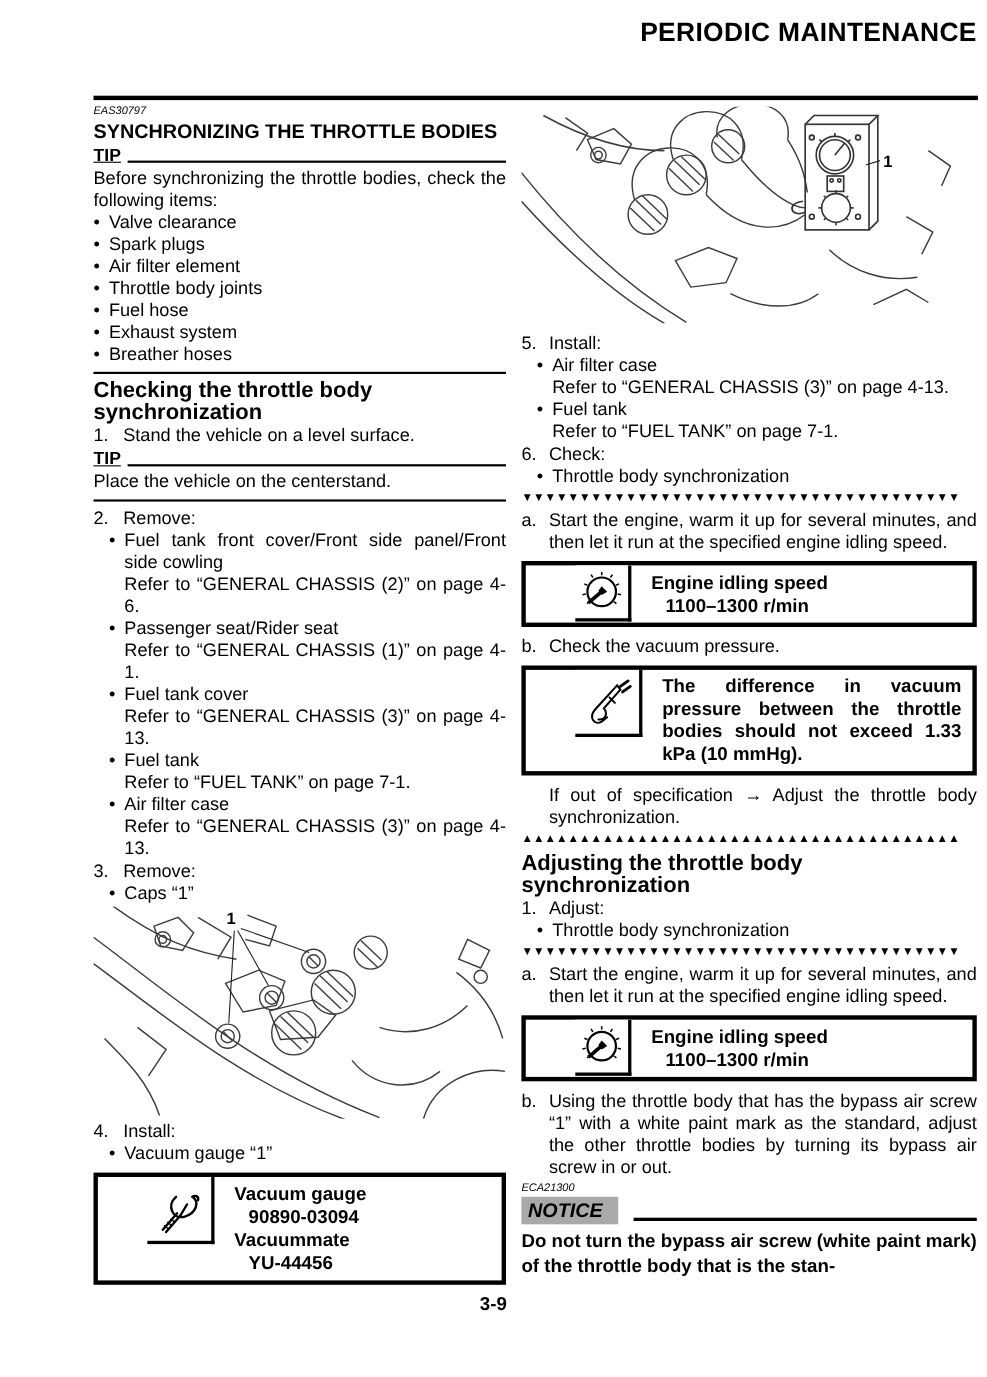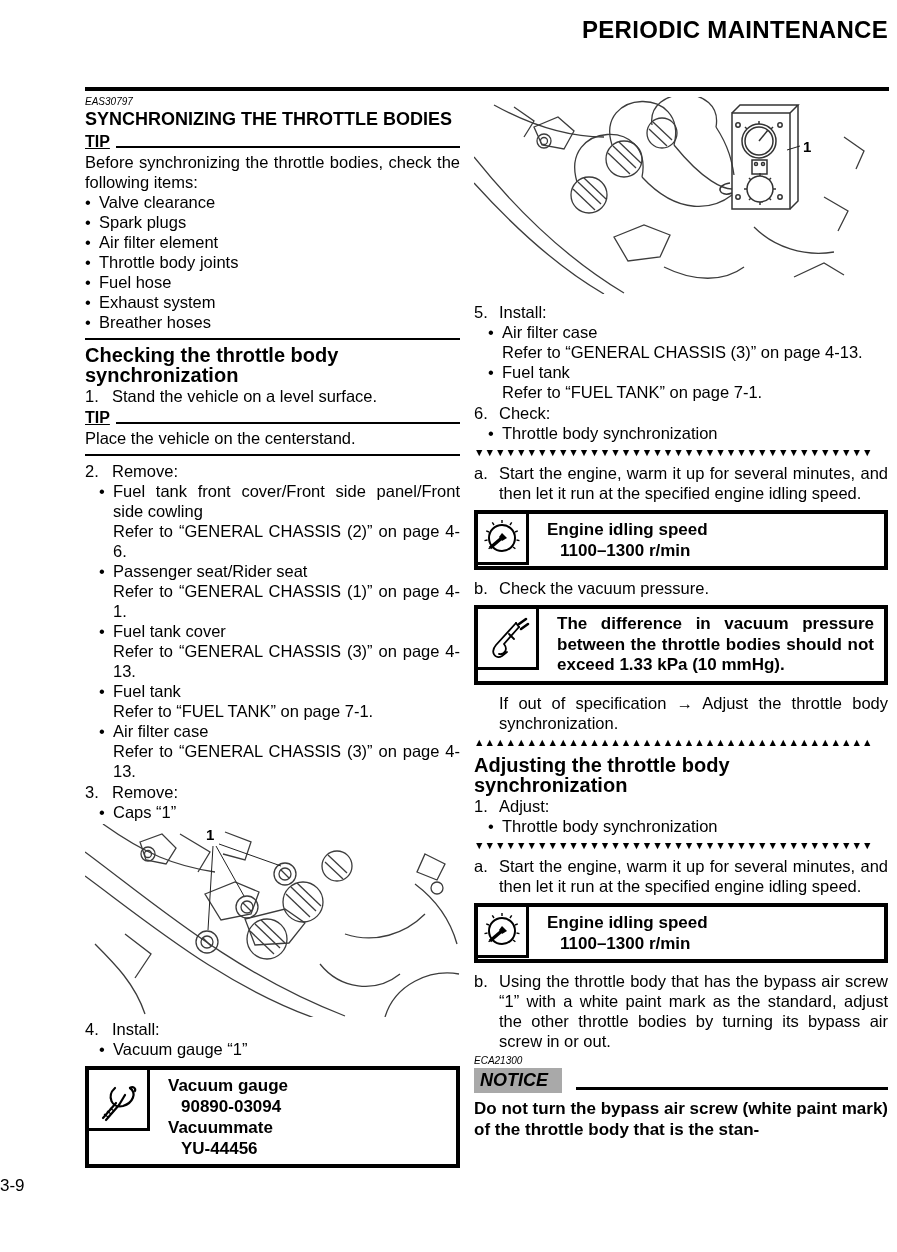--- a/index.html
+++ b/index.html
@@ -1,21 +1,21 @@
 <!DOCTYPE html>
 <html><head>
 <meta charset="utf-8">
 <style>
   html,body{margin:0;padding:0;background:#ffffff;}
   .page{position:relative;width:897px;height:1252px;background:#fff;overflow:hidden;
         font-family:"Liberation Sans",sans-serif;color:#000;}
   
   .hdr-title{position:absolute;top:16px;right:9px;font-size:24px;font-weight:bold;letter-spacing:.3px;}
   .hdr-rule{position:absolute;left:85px;top:87px;width:804px;height:4px;background:#000;}
-  .ftr{position:absolute;left:0;right:0;top:1176px;font-size:17px;font-weight:normal;}
+  .ftr{position:absolute;left:0;right:0;top:1176px;text-align:center;font-size:17px;font-weight:bold;}
   
   .col{position:absolute;top:95px;font-size:16.5px;line-height:20px;}
   .col-l{left:85px;width:375px;}
   .col-r{left:474px;width:414px;}
   p{margin:0;}
   .just{text-align:justify;}
   .code{font-size:10px;line-height:13px;font-style:italic;}
   .h-section{font-size:18px;font-weight:bold;line-height:22px;margin:0 0 2px;}
   .h-sub{font-size:20px;font-weight:bold;line-height:20px;margin:4px 0 1px;}
   .tip-row{display:flex;margin:2px 0 1px;text-decoration:underline;}
@@ -25,21 +25,21 @@
   .step{display:flex;margin-top:1px;}
   .step .num{flex:none;width:27px;}
   .col-r .step .num{width:25px;}
   .step .stext{flex:1;}
   .bullet{display:flex;margin-left:14px;}
   .bullet .dot{flex:none;width:14px;}
   .bullet .btext{flex:1;}
   .indent-sub{margin-left:25px;}
   .arrows{font-size:10.6px;line-height:15px;height:16px;overflow:hidden;white-space:nowrap;margin:2px 0;}
   
-  .box{border:4px solid #000;display:flex;align-items:flex-start;margin:7px 0 8px;background:#fff;}
+  .box{border:4px solid #000;display:flex;align-items:flex-start;margin:7px 0 8px;background:#fff;padding-left:45px;}
   .icell{flex:none;border-right:3px solid #000;border-bottom:3px solid #000;
          display:flex;align-items:center;justify-content:center;background:#fff;}
   .icell-idle{width:48px;height:48px;}
   .icell-big{width:58px;height:58px;}
   .btxt{font-weight:bold;font-size:17px;line-height:21px;padding:5px 8px 5px 18px;}
   .btxt .ind{padding-left:13px;}
   .btxt-wrap{line-height:20.5px;padding:5px 10px 5px 18px;}
   
   .figure{position:relative;margin:2px 0;}
   .fig1{height:193px;}

